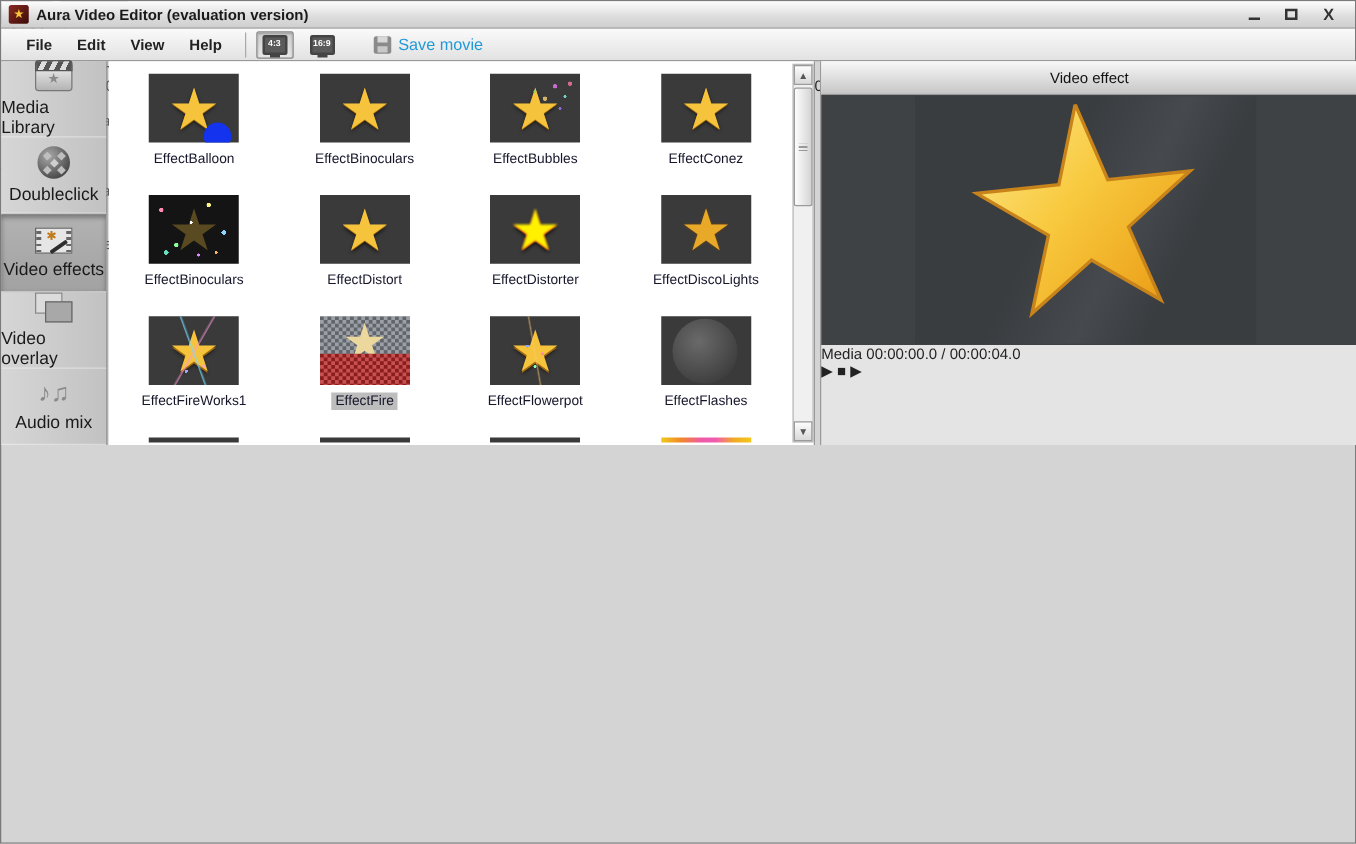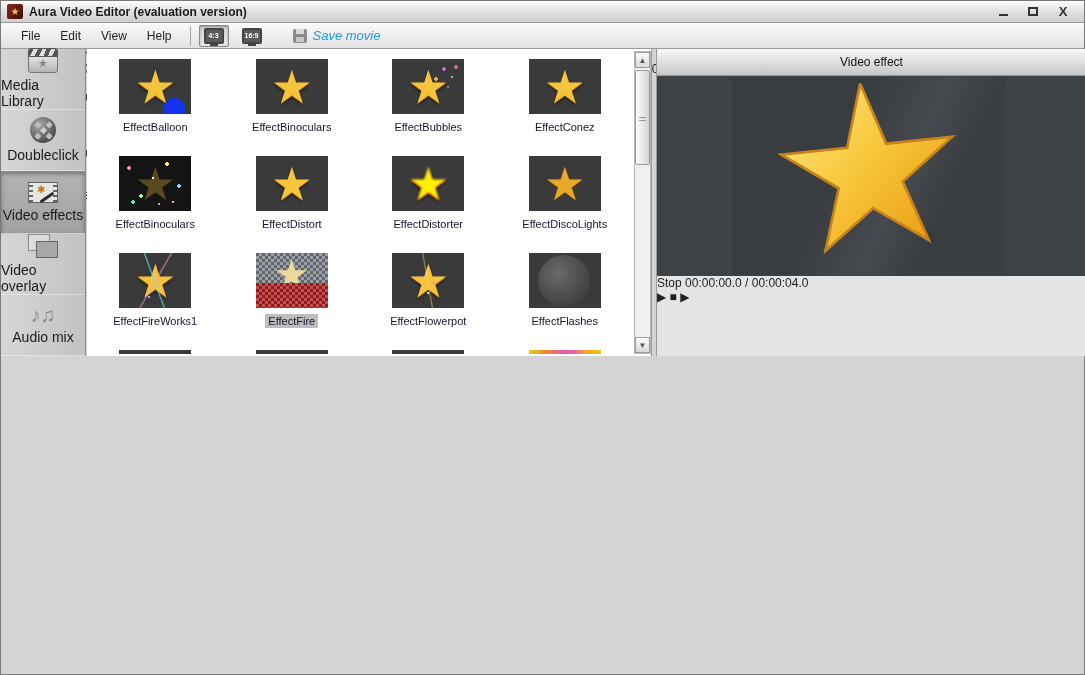--- a/index.html
+++ b/index.html
@@ -18,33 +18,33 @@
   .winbtns { margin-left:auto; display:flex; gap:16px; align-items:center; padding-right:8px; }
   .winbtn { width:14px; height:12px; display:flex; align-items:center; justify-content:center; cursor:default; }
   .glyph-min { width:9px; height:0; border-bottom:2px solid #333; margin-top:6px; }
   .glyph-max { width:10px; height:9px; border:2px solid #333; }
   .glyph-close { font-weight:bold; font-size:13px; color:#333; font-family:"Liberation Sans",sans-serif; }
 
   
   .menubar { position:absolute; left:0; top:22px; right:0; height:26px;
     background:linear-gradient(180deg,#fafafa,#e2e2e2); border-bottom:1px solid #9a9a9a;
     display:flex; align-items:center; padding:0 10px; }
-  .menu-item { padding:4px 10px; color:#222; }
+  .menu-item { padding:4px 10px; color:#222;font-weight:bold; }
   .menu-sep { width:1px; height:20px; background:#aaa; margin:0 8px; }
   .aspect-btn { width:30px; height:22px; display:flex; align-items:center; justify-content:center; margin-right:8px; border:1px solid transparent; border-radius:2px; }
   .aspect-btn.pressed { border:1px solid #888; background:linear-gradient(180deg,#cfcfcf,#e8e8e8); box-shadow:inset 0 1px 2px rgba(0,0,0,.3); }
   .monitor { width:20px; height:16px; border:2px solid #444; border-radius:2px; background:#5a5a5a;
     display:flex; align-items:center; justify-content:center; position:relative; }
   .monitor::after { content:""; position:absolute; bottom:-4px; left:50%; transform:translateX(-50%); width:8px; height:2px; background:#444; }
   .monitor span { color:#fff; font-size:7px; font-weight:bold; letter-spacing:0; }
   .save-group { display:flex; align-items:center; gap:6px; margin-left:18px; }
   .floppy { width:14px; height:14px; background:#8a8a8a; border-radius:2px; position:relative; }
   .floppy::before { content:""; position:absolute; left:3px; top:0; width:8px; height:5px; background:#d8d8d8; }
   .floppy::after { content:""; position:absolute; left:3px; bottom:1px; width:8px; height:5px; background:#c8c8c8; }
-  .save-label { color:#1f9ad6; font-size:13px;font-style:italic; }
+  .save-label { color:#1f9ad6; font-size:13px; }
 
   
   .main { position:absolute; left:0; top:48px; width:1085px; height:307px; }
 
   
   .sidebar { position:absolute; left:0; top:0; width:85px; height:307px;
     background:linear-gradient(90deg,#d6d6d6,#c2c2c2); border-right:1px solid #8a8a8a; display:flex; flex-direction:column; }
   .side-item { flex:1; display:flex; flex-direction:column; align-items:center; justify-content:center; gap:4px; border-bottom:1px solid rgba(255,255,255,.4); }
   .side-item[data-selected="true"] { background:linear-gradient(180deg,#b2b2b2,#a2a2a2); box-shadow:inset 0 2px 4px rgba(0,0,0,.35); border-top:1px solid #8a8a8a; }
   .side-label { font-size:14px; color:#1a1a1a; }
@@ -431,21 +431,21 @@
                 <stop offset="0.45" stop-color="#f8c93e"></stop>
                 <stop offset="1" stop-color="#e8960f"></stop>
               </linearGradient>
             </defs>
             <polygon points="50,0 61,35 98,35 68,57 79,91 50,70 21,91 32,57 2,35 39,35" fill="url(#goldg)" stroke="#c8841a" stroke-width="1.5"></polygon>
           </svg>
           <div class="pv-flames"></div>
         </div>
       </div>
       <div class="pv-controls">
-        <span class="stop-label">Stop</span>
+        <span class="stop-label">Media</span>
         <span class="speaker"></span>
         <span class="vol-slider">
           <span class="vol-track"></span>
           <span class="vol-thumb"></span>
         </span>
         <span class="time-display">00:00:00.0 / 00:00:04.0</span>
       </div>
       <div class="pv-seek">
         <span class="seek-track"></span>
         <span class="seek-thumb"></span>

